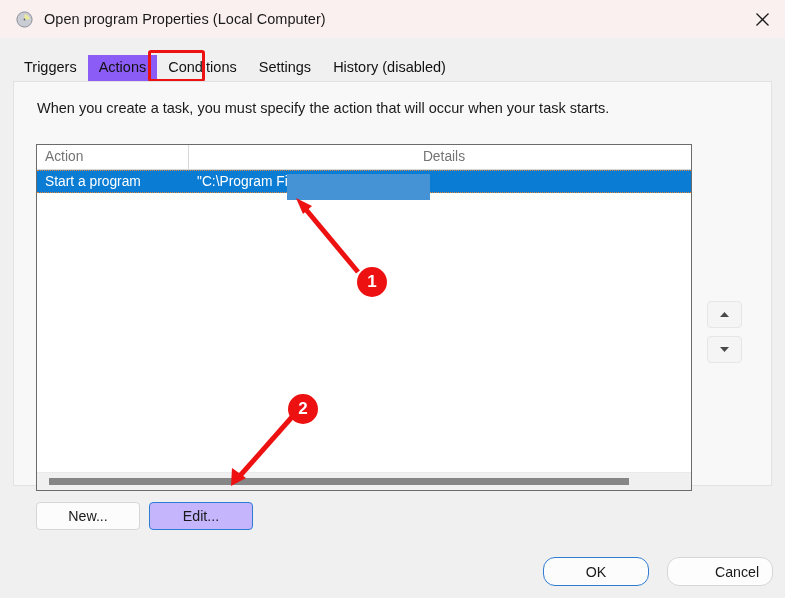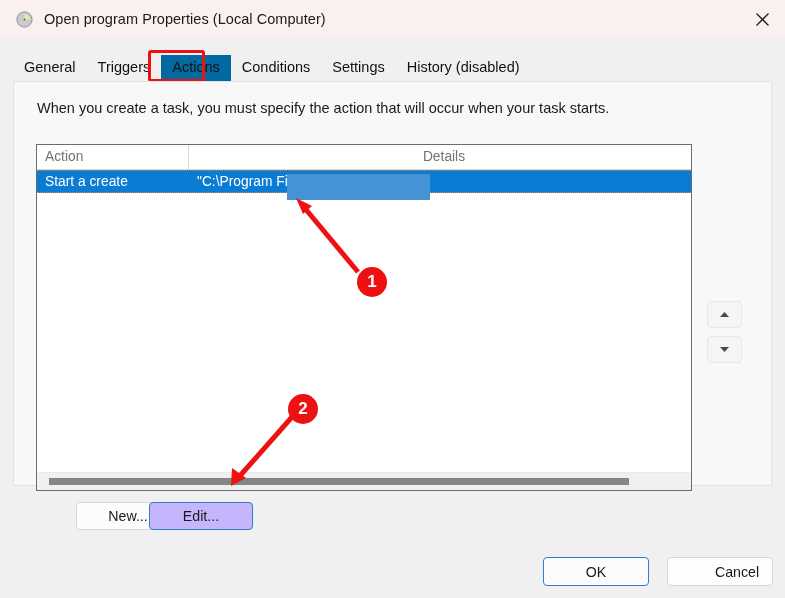--- a/index.html
+++ b/index.html
@@ -77,21 +77,21 @@
     color: #111111;
     padding: 2px 11px 4px 11px;
     white-space: nowrap;
     background: transparent;
     border: none;
     line-height: 20px;
     cursor: default;
     font-family: "Liberation Sans", sans-serif;
   }
   .tab.active {
-    background: #0369a1;
+    background: #8b5cf6;
   }
 
   
   #tab-highlight-box {
     position: absolute;
     left: 148px;
     top: 50px;
     width: 57px;
     height: 32px;
     border: 3px solid #ee1111;
@@ -238,34 +238,34 @@
     background: #fcfcfc;
     border: 1px solid #d6d6d6;
     border-radius: 4px;
     box-sizing: border-box;
     font-size: 14.2px;
     color: #1a1a1a;
     font-family: "Liberation Sans", sans-serif;
     cursor: default;
     padding: 0;
   }
-  #new-button   { left: 22px;  top: 420px; width: 104px; margin-left: 40px; }
+  #new-button   { left: 22px;  top: 420px; width: 104px; }
   #edit-button  { left: 135px; top: 420px; width: 104px;
                   background: #c4b5fd; border: 1px solid #2d7dd2; }
   #delete-button{ left: 248px; top: 420px; width: 104px; }
 
   
   .footer-btn {
     position: absolute;
     top: 557px;
     width: 106px;
     height: 29px;
     background: #fdfdfd;
     border: 1px solid #d6d6d6;
-    border-radius: 4px;
+    border-radius: 12px;
     box-sizing: border-box;
     font-size: 14.2px;
     color: #1a1a1a;
     font-family: "Liberation Sans", sans-serif;
     cursor: default;
     padding: 0;
   }
   #ok-button     { left: 543px; border: 1px solid #2d7dd2; background: #fcfcfc; }
   #cancel-button { left: 667px; padding-left: 34px; }
 
@@ -309,42 +309,41 @@
     <div id="title-text">Open program Properties (Local Computer)</div>
     <div id="close-button">
       <svg width="15" height="15" viewBox="0 0 15 15">
         <line x1="1.5" y1="1.5" x2="13.5" y2="13.5" stroke="#1a1a1a" stroke-width="1.25"></line>
         <line x1="13.5" y1="1.5" x2="1.5" y2="13.5" stroke="#1a1a1a" stroke-width="1.25"></line>
       </svg>
     </div>
   </div>
 
   <div id="tabstrip">
-    <button class="tab">General</button>
     <button class="tab">Triggers</button>
     <button class="tab active">Actions</button>
     <button class="tab">Conditions</button>
     <button class="tab">Settings</button>
     <button class="tab">History (disabled)</button>
   </div>
   <div id="tab-highlight-box"></div>
 
   <div id="tabpanel">
 
     <div id="intro-text">When you create a task, you must specify the action that will occur when your task starts.</div>
 
     <div id="listview">
 
       <div id="list-header">
         <div class="col-head action-col">Action</div>
         <div class="col-head details-col">Details</div>
       </div>
 
       <div class="list-row selected">
-        <div class="cell action-cell">Start a create</div>
+        <div class="cell action-cell">Start a program</div>
         <div class="cell details-cell">"C:\Program Files\Par</div>
       </div>
 
       <div id="hscroll-track">
         <div id="hscroll-thumb"></div>
       </div>
     </div>
 
     <button class="action-btn" id="new-button">New...</button>
     <button class="action-btn" id="edit-button">Edit...</button>

